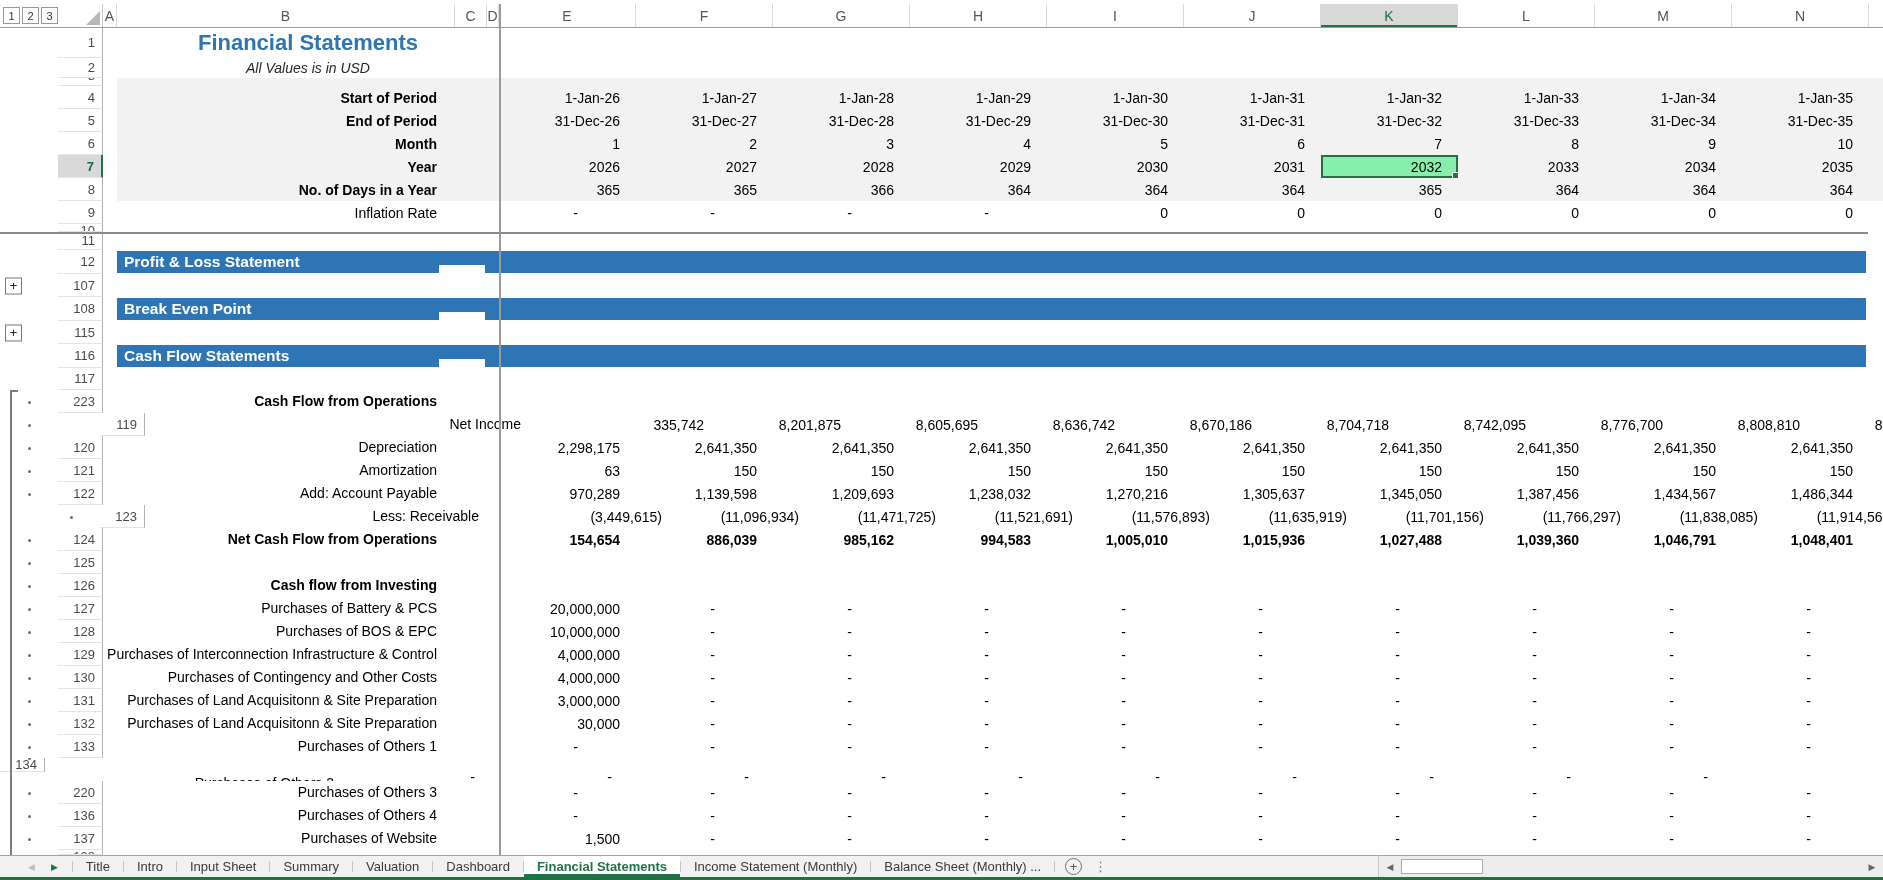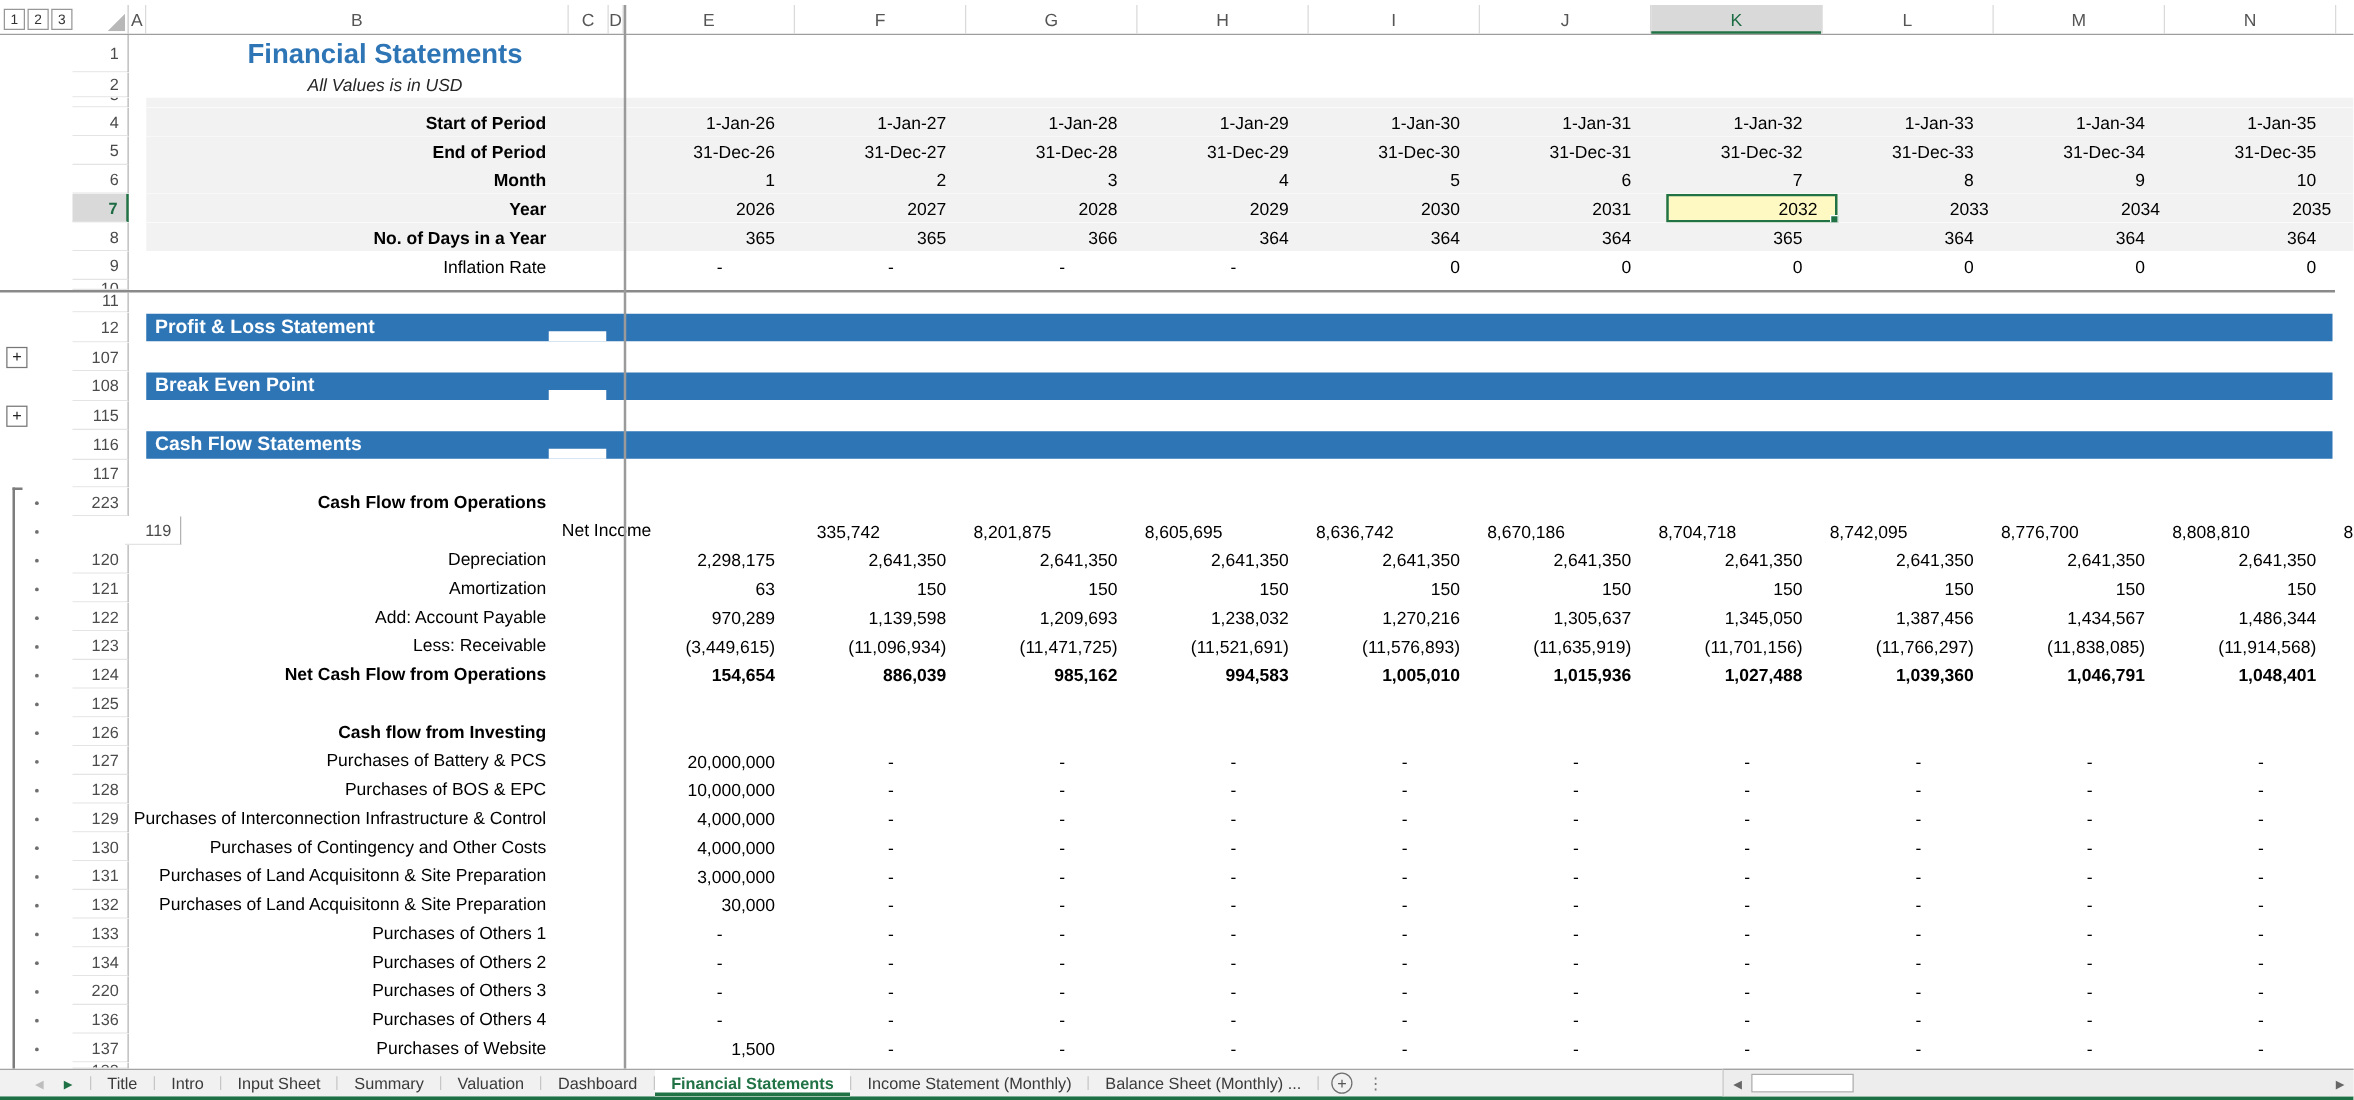--- a/index.html
+++ b/index.html
@@ -43,21 +43,21 @@
   .ccell{width:32px;flex:none;}.dcell{width:12px;flex:none;}
   .vcell{width:137px;flex:none;display:flex;align-items:center;justify-content:flex-end;
       padding-right:16px;box-sizing:border-box;font-size:14px;}
   .vcell .dash{padding-right:42px;}
   .restcell{flex:1;}
   .b{font-weight:700;}
   .titlecell{width:382px;flex:none;display:flex;align-items:center;justify-content:center;
       font-size:22px;font-weight:700;color:#2e75b6;}
   .subtitlecell{width:382px;flex:none;display:flex;align-items:center;justify-content:center;
       font-size:14px;font-style:italic;color:#262626;}
-  .selcell{box-shadow:inset 0 0 0 2px #217346;background:#fef9c3;position:relative;margin-left:12px;}
+  .selcell{box-shadow:inset 0 0 0 2px #217346;background:#86efac;position:relative;}
   .selcell::after{content:'';position:absolute;right:-1px;bottom:-1px;width:7px;height:7px;
       background:#217346;border:1px solid #fff;box-sizing:border-box;}
   .bannerwrap{flex:1;position:relative;}
   .banner{position:absolute;left:14px;top:1px;height:22px;width:1749px;background:#2e75b6;
       color:#fff;font-weight:700;font-size:15.5px;display:flex;align-items:center;
       padding-left:7px;box-sizing:border-box;}
   .notch{position:absolute;left:322px;bottom:0;width:46px;height:8px;background:#fff;}
   .plus{position:absolute;left:5px;top:50%;transform:translateY(-50%);width:17px;height:17px;
       border:1px solid #777;background:#fff;font-size:13px;line-height:14px;text-align:center;
       color:#222;box-sizing:border-box;}
@@ -690,21 +690,21 @@
           </div>
           <div class="vcell">
             <span>1,434,567</span>
           </div>
           <div class="vcell">
             <span>1,486,344</span>
           </div>
           <div class="restcell"></div>
         </div>
       </div>
-      <div class="row" style="height: 23px;">
+      <div class="row" style="height: 23px; padding-left: 42px;">
         <div class="gutter">
           <div class="dot"></div>
         </div>
         <div class="rnum">
           <span>123</span>
         </div>
         <div class="content">
           <div class="lab">Less: Receivable</div>
           <div class="cd"></div>
           <div class="vcell">
@@ -1103,21 +1103,21 @@
           </div>
           <div class="vcell">
             <span class="dash">-</span>
           </div>
           <div class="vcell">
             <span class="dash">-</span>
           </div>
           <div class="restcell"></div>
         </div>
       </div>
-      <div class="row" style="height: 23px;">
+      <div class="row" style="height: 23px; flex-direction: column;">
         <div class="gutter">
           <div class="dot"></div>
         </div>
         <div class="rnum">
           <span>134</span>
         </div>
         <div class="content">
           <div class="lab">Purchases of Others 2</div>
           <div class="cd"></div>
           <div class="vcell">

